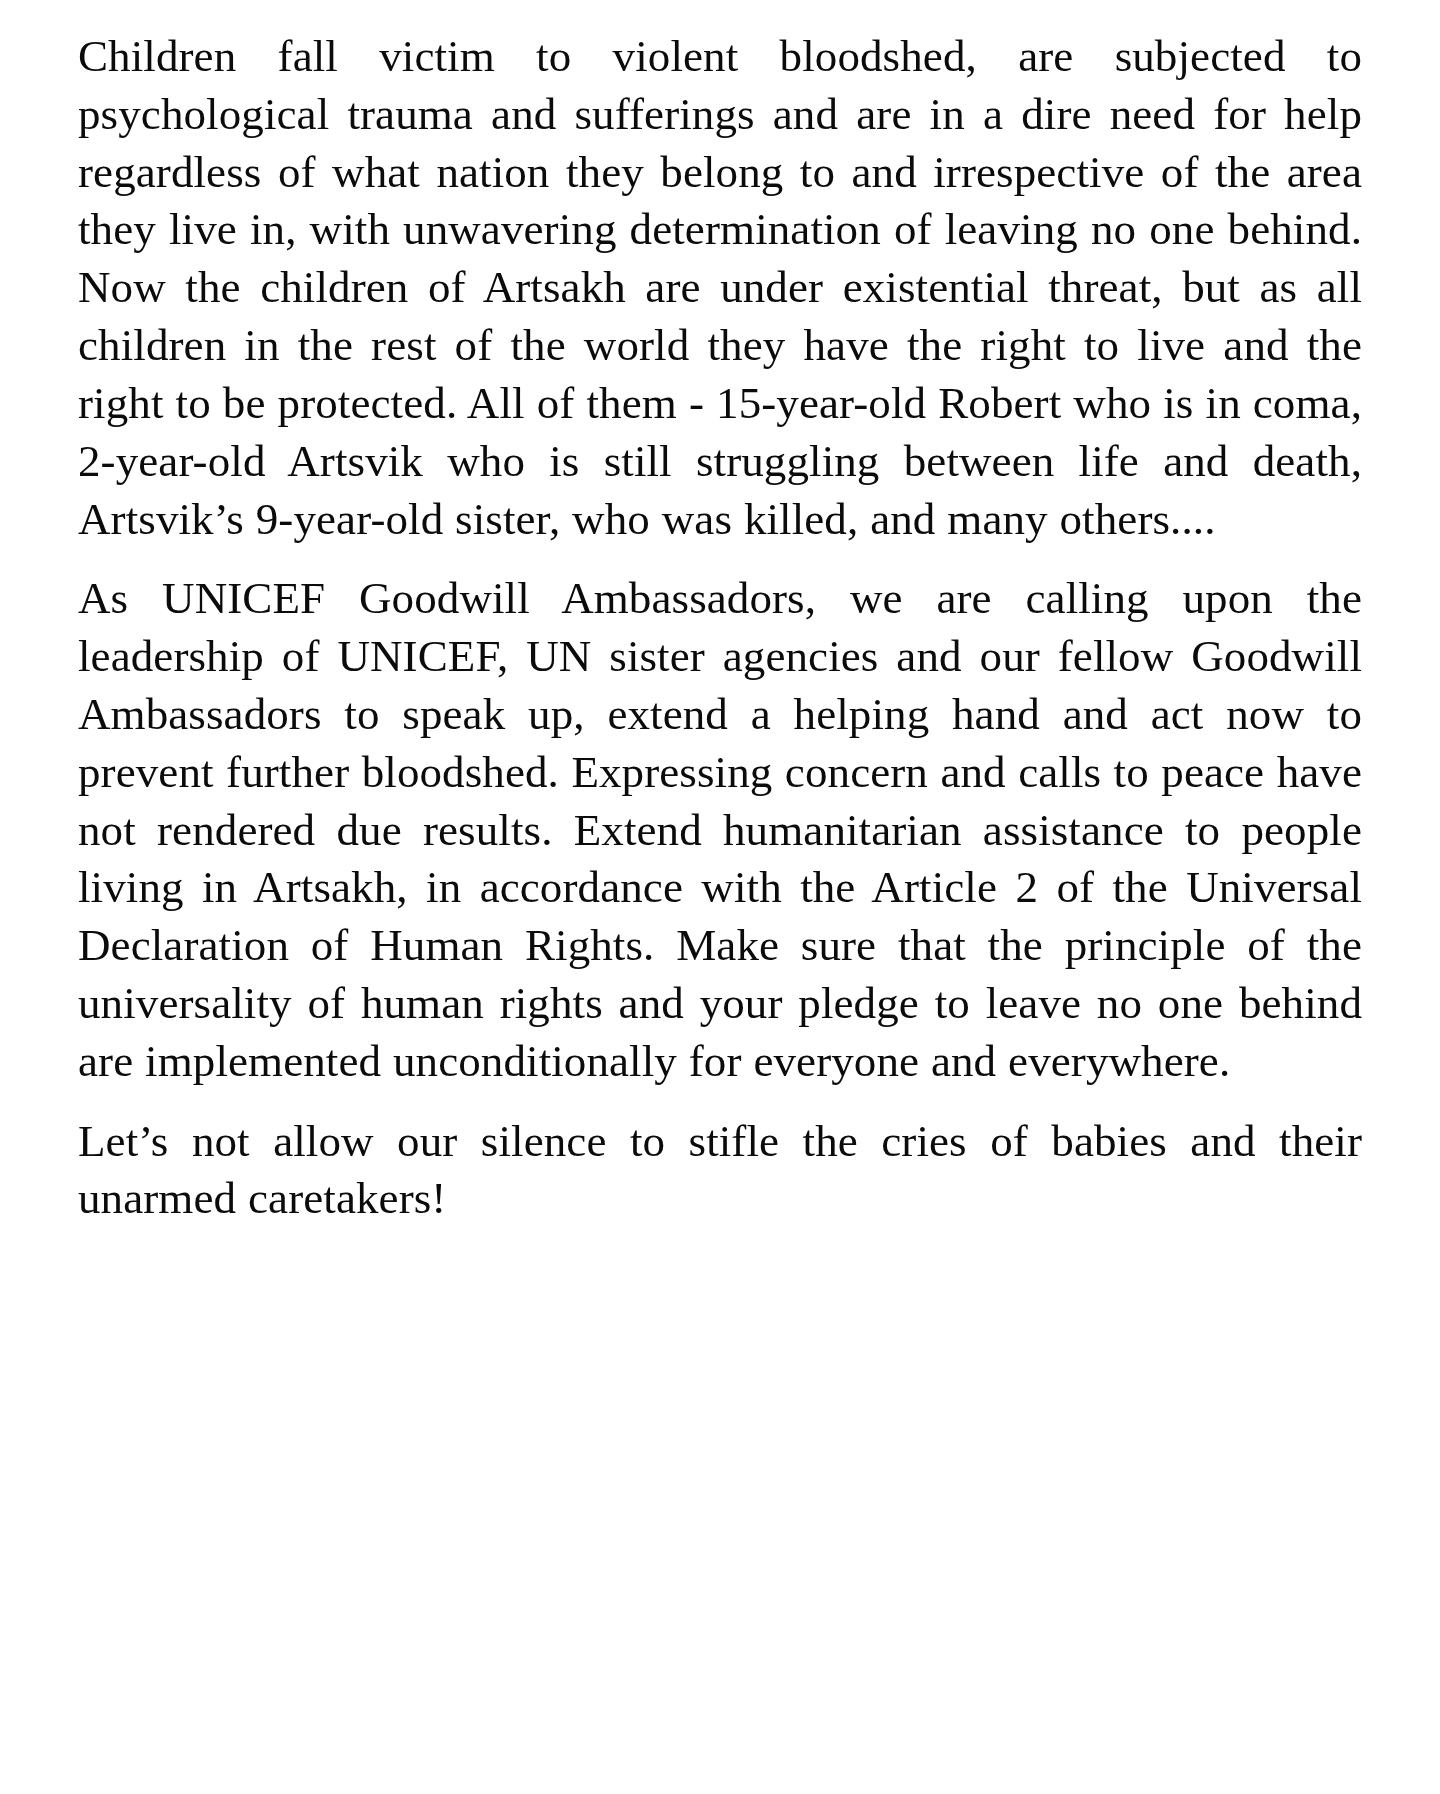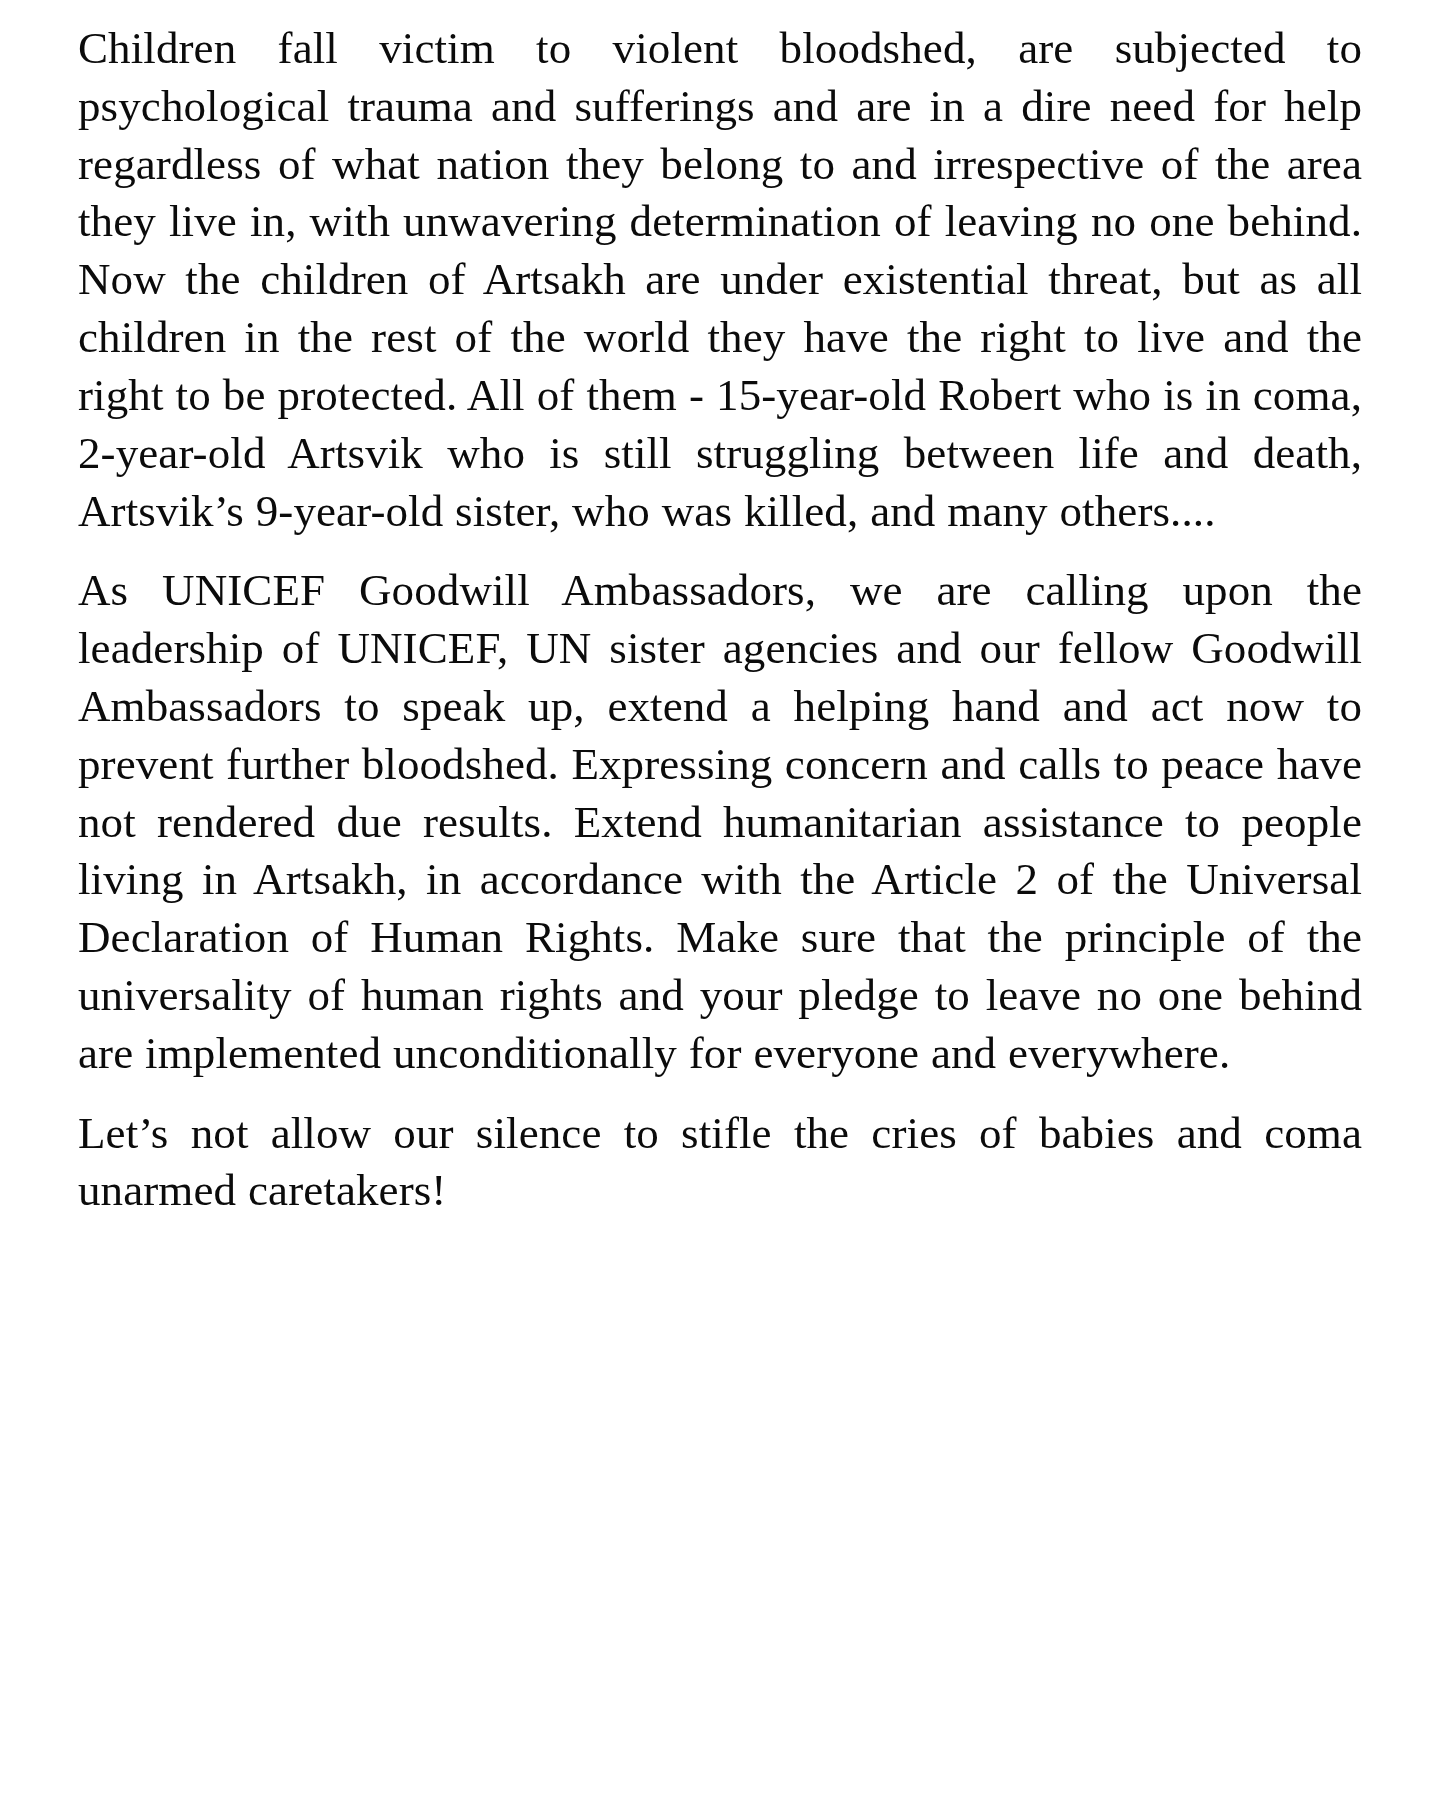--- a/index.html
+++ b/index.html
@@ -10,21 +10,21 @@
   body {
     width: 1440px;
     min-height: 1794px;
     font-family: "Liberation Serif", "DejaVu Serif", serif;
     color: #0a0a0a;
   }
   .page {
     width: 1440px;
     min-height: 1794px;
     box-sizing: border-box;
-    padding: 20px 78px 0 78px;
+    padding: 28px 78px 0 78px;
     background: #ffffff;
   }
   .doc-body {
     display: block;
   }
   p.para {
     margin: 0 0 22px 0;
     font-size: 45px;
     line-height: 1.285;
     text-align: justify;
@@ -41,15 +41,15 @@
     margin-bottom: 0;
   }
 </style>
 </head>
 <body>
 
 <div class="page">
   <div class="doc-body">
     <p class="para">Children fall victim to violent bloodshed, are subjected to psychological trauma and sufferings and are in a dire need for help regardless of what nation they belong to and irrespective of the area they live in, with unwavering determination of leaving no one behind. Now the children of Artsakh are under existential threat, but as all children in the rest of the world they have the right to live and the right to be protected. All of them - 15-year-old Robert who is in coma, 2-year-old Artsvik who is still struggling between life and death, Artsvik’s 9-year-old sister, who was killed, and many others....</p>
     <p class="para">As UNICEF Goodwill Ambassadors, we are calling upon the leadership of UNICEF, UN sister agencies and our fellow Goodwill Ambassadors to speak up, extend a helping hand and act now to prevent further bloodshed. Expressing concern and calls to peace have not rendered due results. Extend humanitarian assistance to people living in Artsakh, in accordance with the Article 2 of the Universal Declaration of Human Rights. Make sure that the principle of the universality of human rights and your pledge to leave no one behind are implemented unconditionally for everyone and everywhere.</p>
-    <p class="para">Let’s not allow our silence to stifle the cries of babies and coma unarmed caretakers!</p>
+    <p class="para">Let’s not allow our silence to stifle the cries of babies and their unarmed caretakers!</p>
   </div>
 </div>
 
 </body></html>

